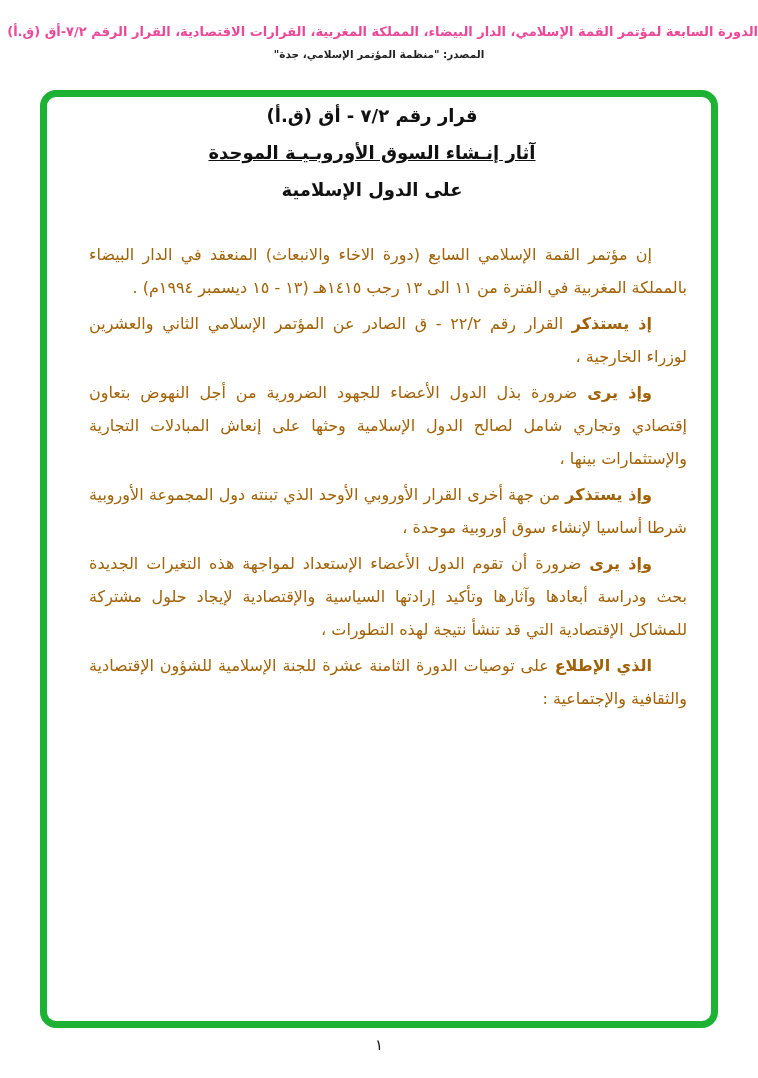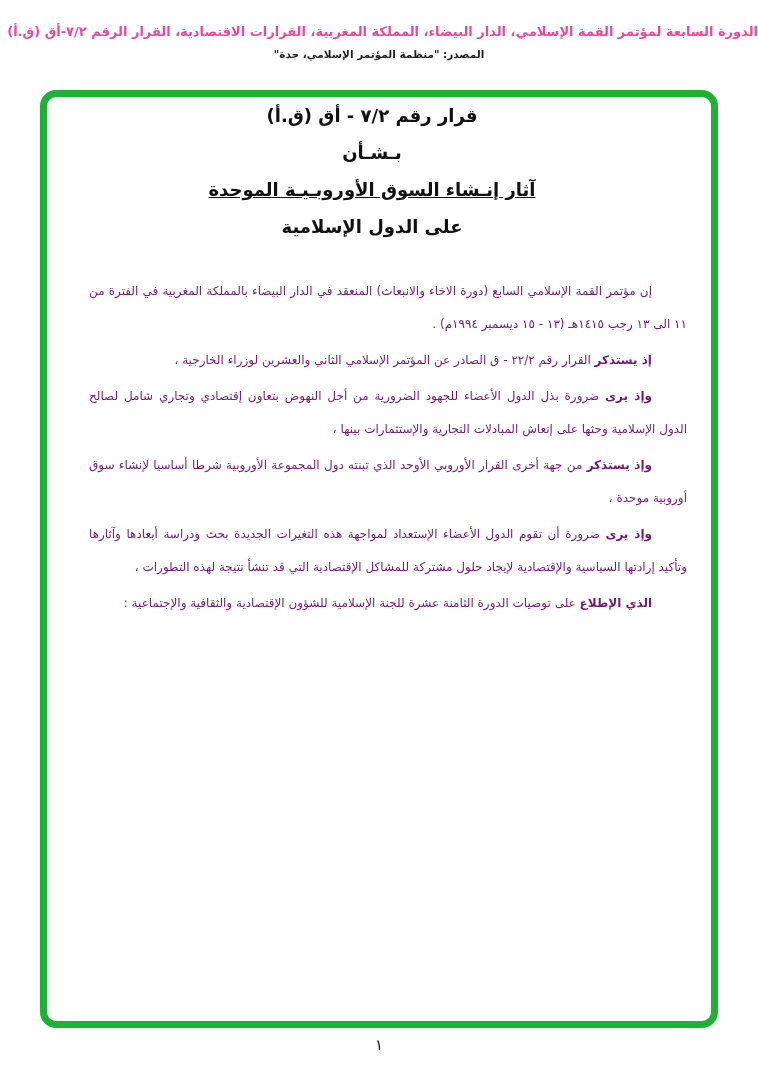--- a/index.html
+++ b/index.html
@@ -48,24 +48,24 @@
     color:#111;
   }
   .title-line1{font-weight:600;}
   .title-line2{font-weight:600;}
   .title-line3{font-weight:bold;text-decoration:underline;}
   .title-line4{font-weight:bold;}
   .body-text{
     margin-top:30px;
     padding-right:10px;
     padding-left:42px;
-    font-size:12px;
+    font-size:16px;
     line-height:33px;
     text-align:justify;
-    color:#701a75;
+    color:#a16207;
   }
   .body-text p{
     margin:0 0 3px 0;
     text-indent:35px;
   }
   .body-text p strong{font-weight:bold;}
   
   .page-footer{
     position:absolute;
     left:0;right:0;top:1036px;
@@ -82,21 +82,20 @@
     <div class="h-line1">الدورة السابعة لمؤتمر القمة الإسلامي، الدار البيضاء، المملكة المغربية، القرارات الاقتصادية، القرار الرقم ٧/٢-أق (ق.أ)</div>
     <div class="h-line2">المصدر: "منظمة المؤتمر الإسلامي، جدة"</div>
   </div>
 
   <div class="green-frame" style="border-color: rgb(29, 178, 51);"></div>
 
   <div class="frame-content">
 
     <div class="title-block">
       <div class="title-line1">قرار رقم ٧/٢ - أق (ق.أ)</div>
-      <div class="title-line2">بـشـأن</div>
       <div class="title-line3">آثار إنـشاء السوق الأوروبـيـة الموحدة</div>
       <div class="title-line4">على الدول الإسلامية</div>
     </div>
 
     <div class="body-text">
       <p><strong></strong><span>إن مؤتمر القمة الإسلامي السابع (دورة الاخاء والانبعاث) المنعقد في الدار البيضاء بالمملكة المغربية في الفترة من ١١ الى ١٣ رجب ١٤١٥هـ (١٣ - ١٥ ديسمبر ١٩٩٤م) .</span></p>
       <p><strong>إذ يستذكر</strong><span> القرار رقم ٢٢/٢ - ق الصادر عن المؤتمر الإسلامي الثاني والعشرين لوزراء الخارجية ،</span></p>
       <p><strong>وإذ يرى</strong><span> ضرورة بذل الدول الأعضاء للجهود الضرورية من أجل النهوض بتعاون إقتصادي وتجاري شامل لصالح الدول الإسلامية وحثها على إنعاش المبادلات التجارية والإستثمارات بينها ،</span></p>
       <p><strong>وإذ يستذكر</strong><span> من جهة أخرى القرار الأوروبي الأوحد الذي تبنته دول المجموعة الأوروبية شرطا أساسيا لإنشاء سوق أوروبية موحدة ،</span></p>
       <p><strong>وإذ يرى</strong><span> ضرورة أن تقوم الدول الأعضاء الإستعداد لمواجهة هذه التغيرات الجديدة بحث ودراسة أبعادها وآثارها وتأكيد إرادتها السياسية والإقتصادية لإيجاد حلول مشتركة للمشاكل الإقتصادية التي قد تنشأ نتيجة لهذه التطورات ،</span></p>

